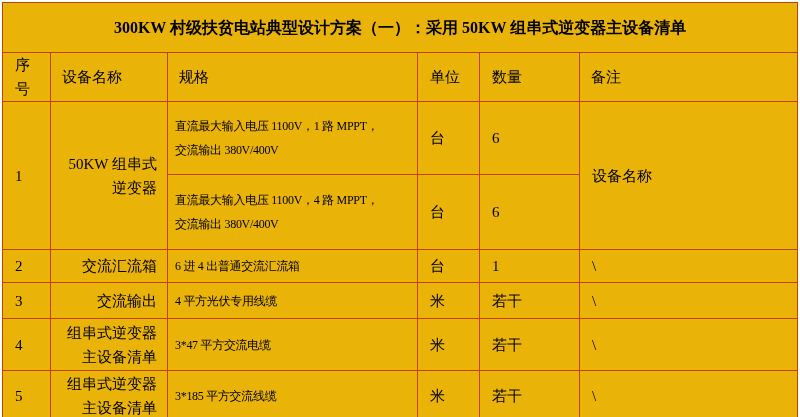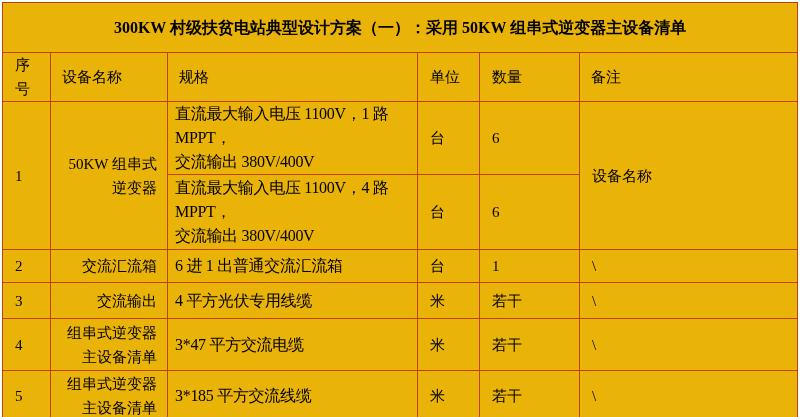--- a/index.html
+++ b/index.html
@@ -30,21 +30,21 @@
     font-size: 16px;
     text-align: center;
     padding: 0 4px;
   }
   td.align-left   { text-align: left;   padding: 0 8px 0 11px; }
   td.align-center { text-align: left; padding: 0 12px; }
   td.name-cell    { text-align: right;   padding: 0 10px 0 6px; }
   td.spec-cell {
     text-align: left;
     padding: 0 1px 0 7px;
-    font-size: 16px;
+    font-size: 12px;
     letter-spacing: -0.3px;
     white-space: pre-line;
   }
 </style>
 </head>
 <body>
 
 <table class="doc-table">
   <colgroup>
     <col style="width:48px">
@@ -82,21 +82,21 @@
   <tr style="height:75px">
     <td class="spec-cell">直流最大输入电压 1100V，4 路 MPPT，
 交流输出 380V/400V</td>
     <td class="align-center">台</td>
     <td class="align-center">6</td>
   </tr>
 
   <tr style="height:33px">
     <td class="align-center">2</td>
     <td class="name-cell">交流汇流箱</td>
-    <td class="spec-cell">6 进 1 出普通交流汇流箱</td>
+    <td class="spec-cell">6 进 4 出普通交流汇流箱</td>
     <td class="align-center">台</td>
     <td class="align-center">1</td>
     <td class="align-center">\</td>
   </tr>
 
   <tr style="height:36px">
     <td class="align-center">3</td>
     <td class="name-cell">交流输出</td>
     <td class="spec-cell">4 平方光伏专用线缆</td>
     <td class="align-center">米</td>

